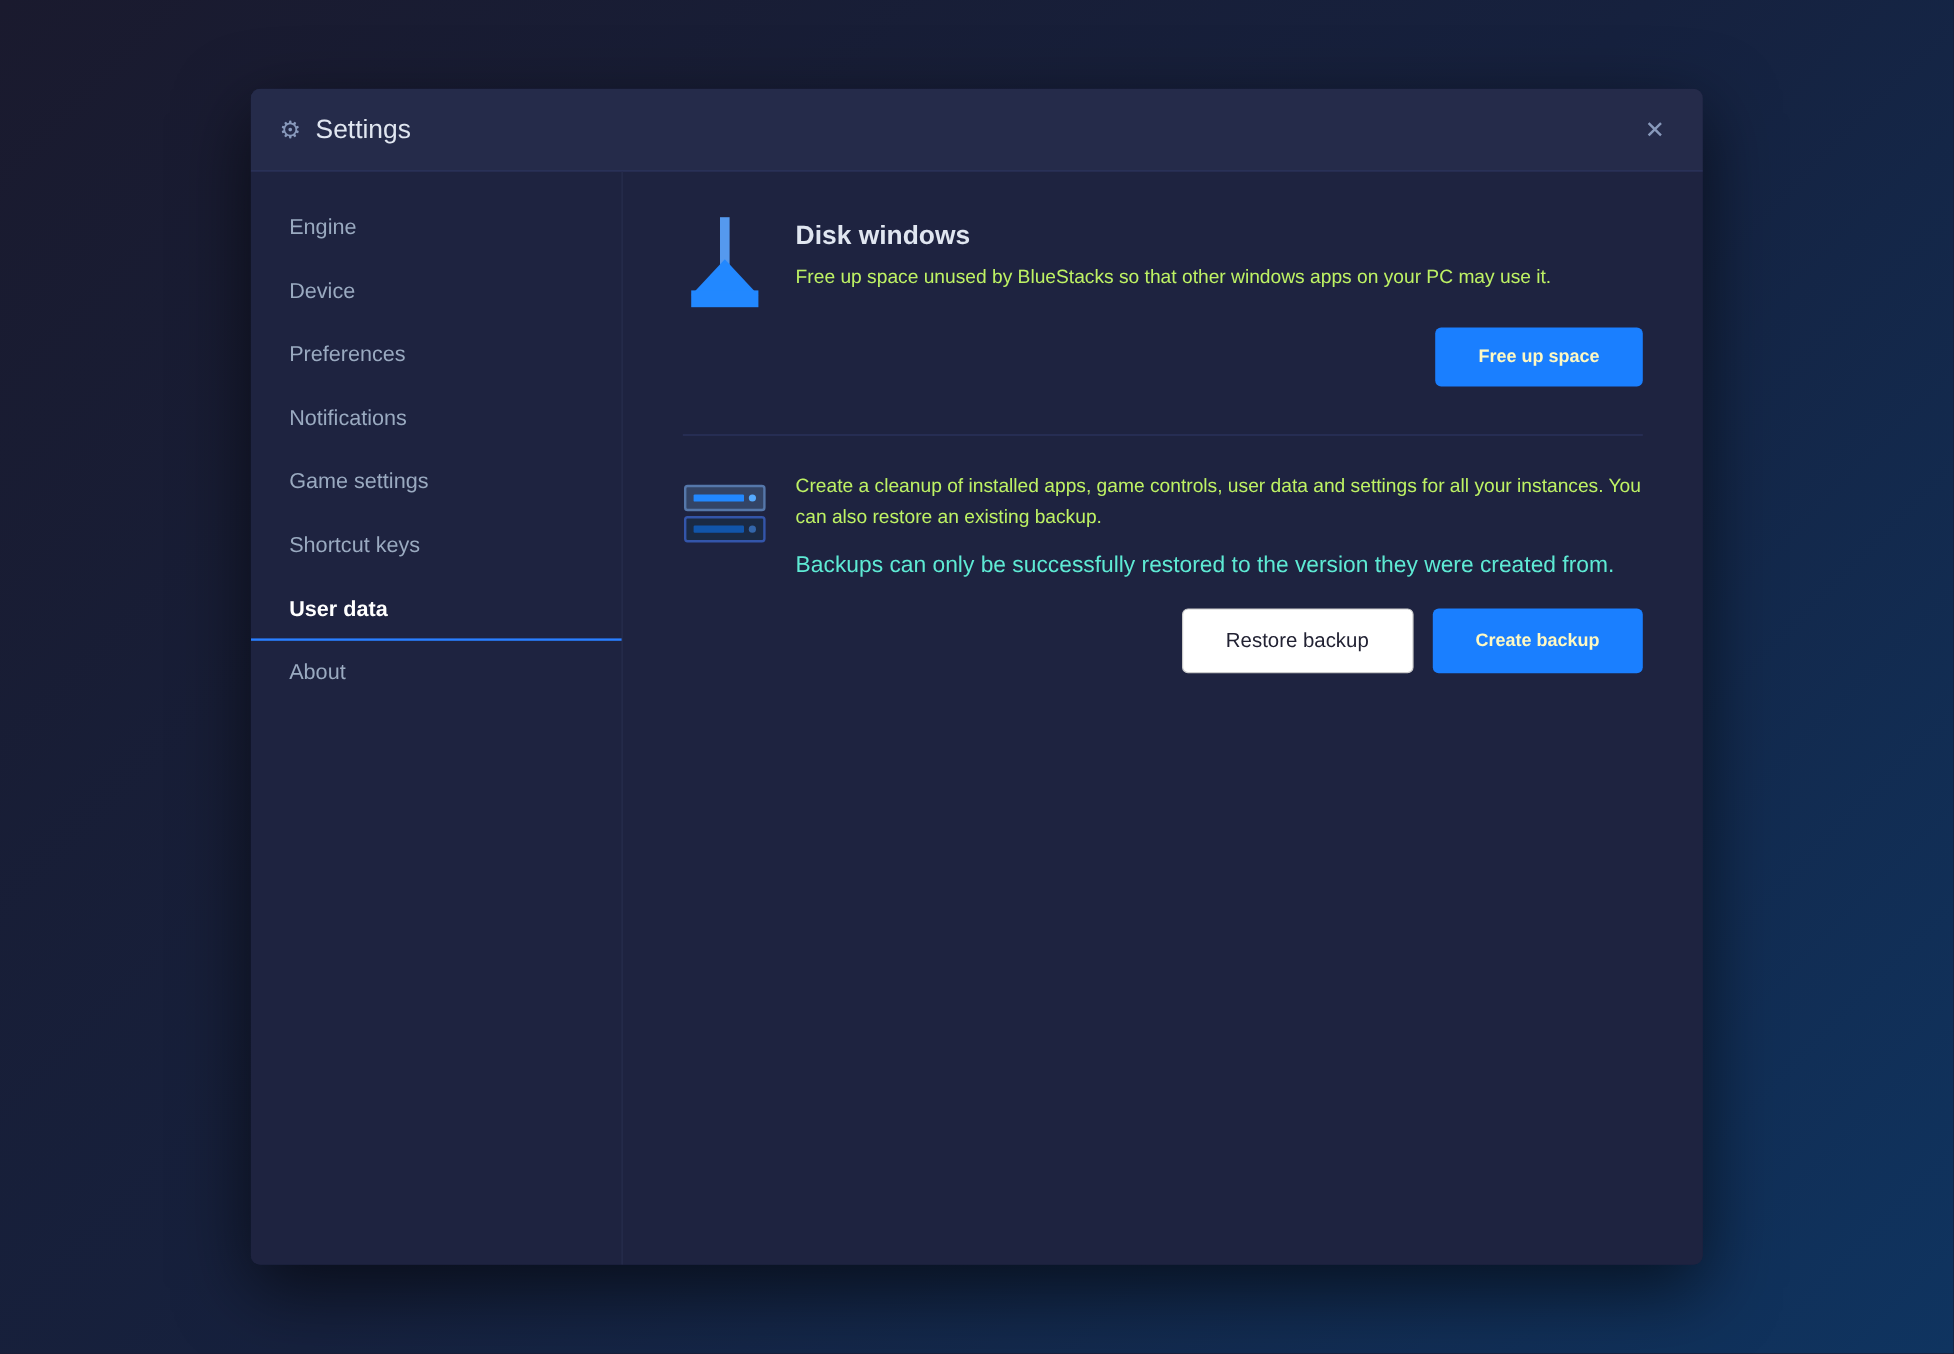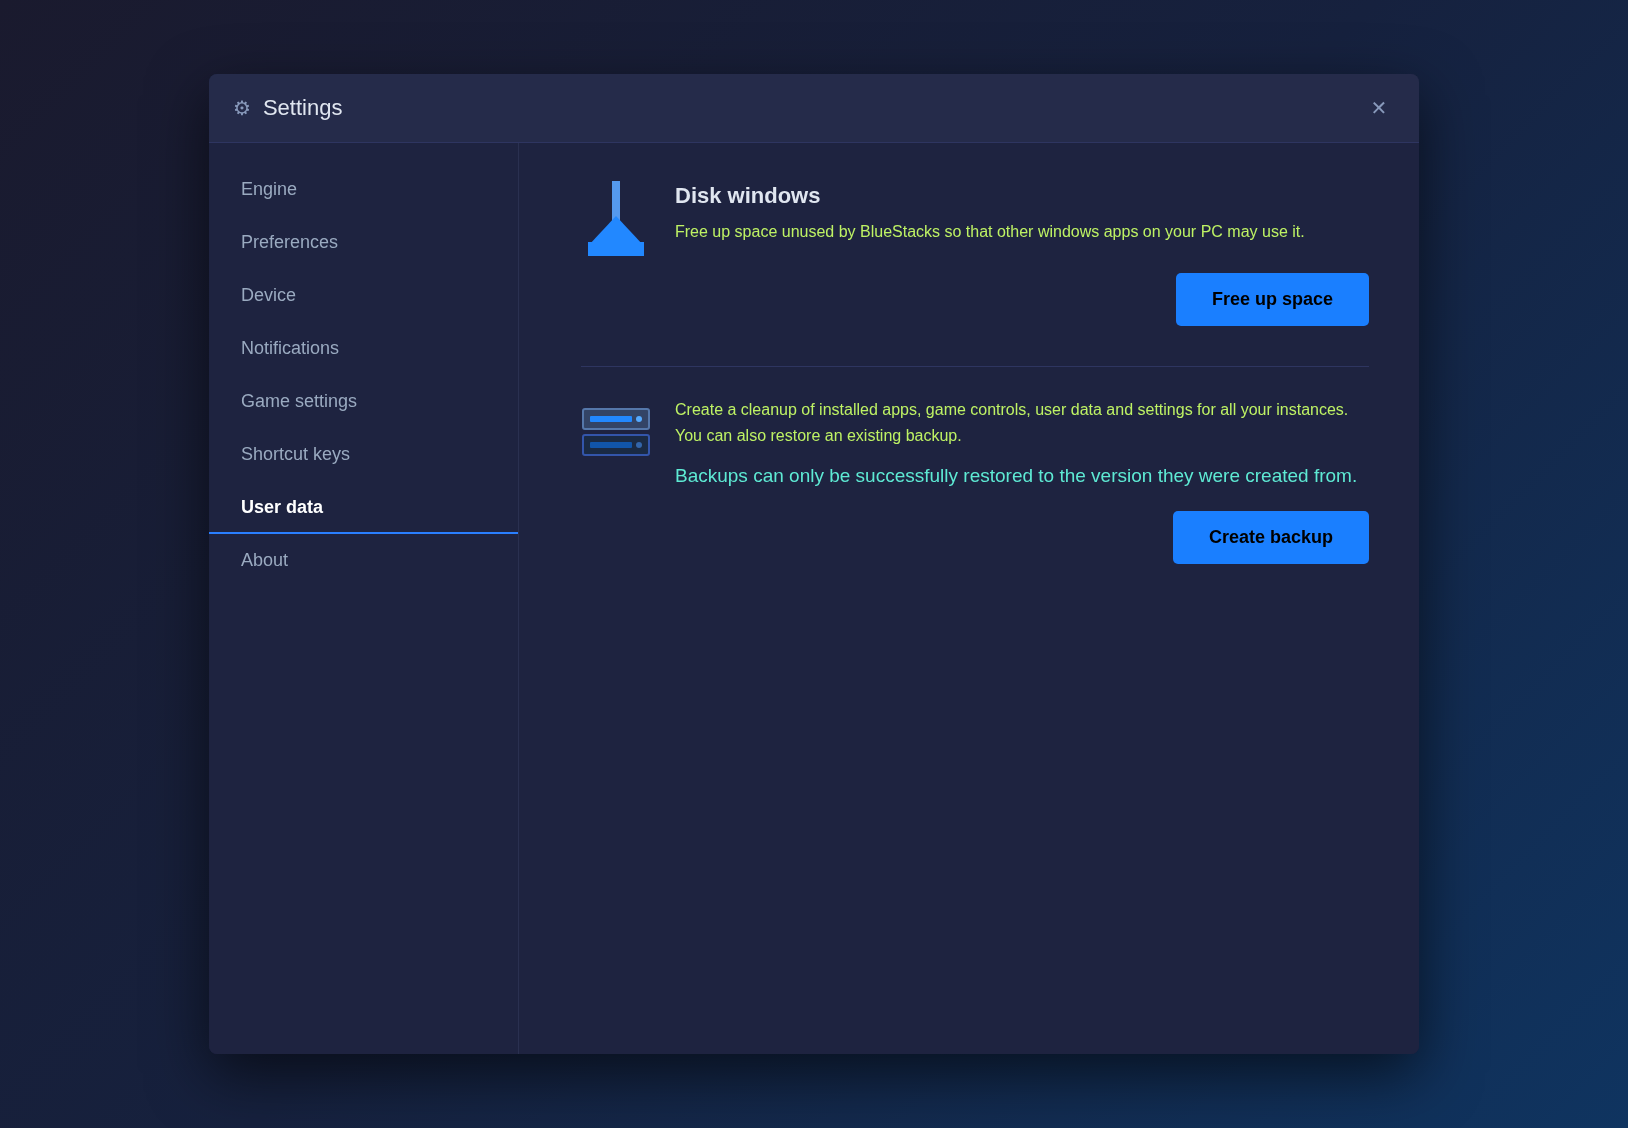--- a/index.html
+++ b/index.html
@@ -66,21 +66,20 @@
       font-size: 20px;
       cursor: pointer;
       border-radius: 4px;
       transition: background 0.2s;
     }
 
     .content-area {
       display: flex;
       flex: 1;
       overflow: hidden;
-      gap: 12px;
     }
 
     .sidebar {
       width: 310px;
       background: #1e2340;
       padding: 20px 0;
       border-right: 1px solid #2a3050;
       flex-shrink: 0;
     }
 
@@ -217,25 +216,25 @@
 
     .button-row {
       display: flex;
       justify-content: flex-end;
       gap: 16px;
       margin-top: 20px;
     }
 
     .btn-primary {
       background: #1a7fff;
-      color: #000000;
+      color: #fef9c3;
       border: none;
       border-radius: 5px;
       padding: 16px 36px;
-      font-size: 18px;
+      font-size: 15px;
       font-weight: 600;
       cursor: pointer;
       transition: background 0.2s;
     }
 
     .btn-secondary {
       background: #ffffff;
       color: #222233;
       border: 1px solid #cccccc;
       border-radius: 5px;
@@ -292,22 +291,22 @@
   <div class="title-bar">
     <span class="title-bar-icon">⚙</span>
     <span class="title-bar-text">Settings</span>
     <div class="close-btn">✕</div>
   </div>
 
   <div class="content-area">
 
     <nav class="sidebar">
       <div class="sidebar-item">Engine</div>
+      <div class="sidebar-item">Device</div>
       <div class="sidebar-item">Preferences</div>
-      <div class="sidebar-item">Device</div>
       <div class="sidebar-item">Notifications</div>
       <div class="sidebar-item">Game settings</div>
       <div class="sidebar-item">Shortcut keys</div>
       <div class="sidebar-item active">User data</div>
       <div class="sidebar-item">About</div>
     </nav>
 
     <main class="main-content">
 
       <div class="section">
@@ -344,19 +343,20 @@
                 <div class="drive-light2"></div>
               </div>
             </div>
           </div>
           <div class="section-info">
             <div class="section-desc">Create a cleanup of installed apps, game controls, user data and settings for all your instances. You can also restore an existing backup.</div>
             <div class="section-warning">Backups can only be successfully restored to the version they were created from.</div>
           </div>
         </div>
         <div class="button-row">
+          <button class="btn-secondary">Restore backup</button>
           <button class="btn-primary">Create backup</button>
         </div>
       </div>
 
     </main>
   </div>
 </div>
 
 </body></html>

